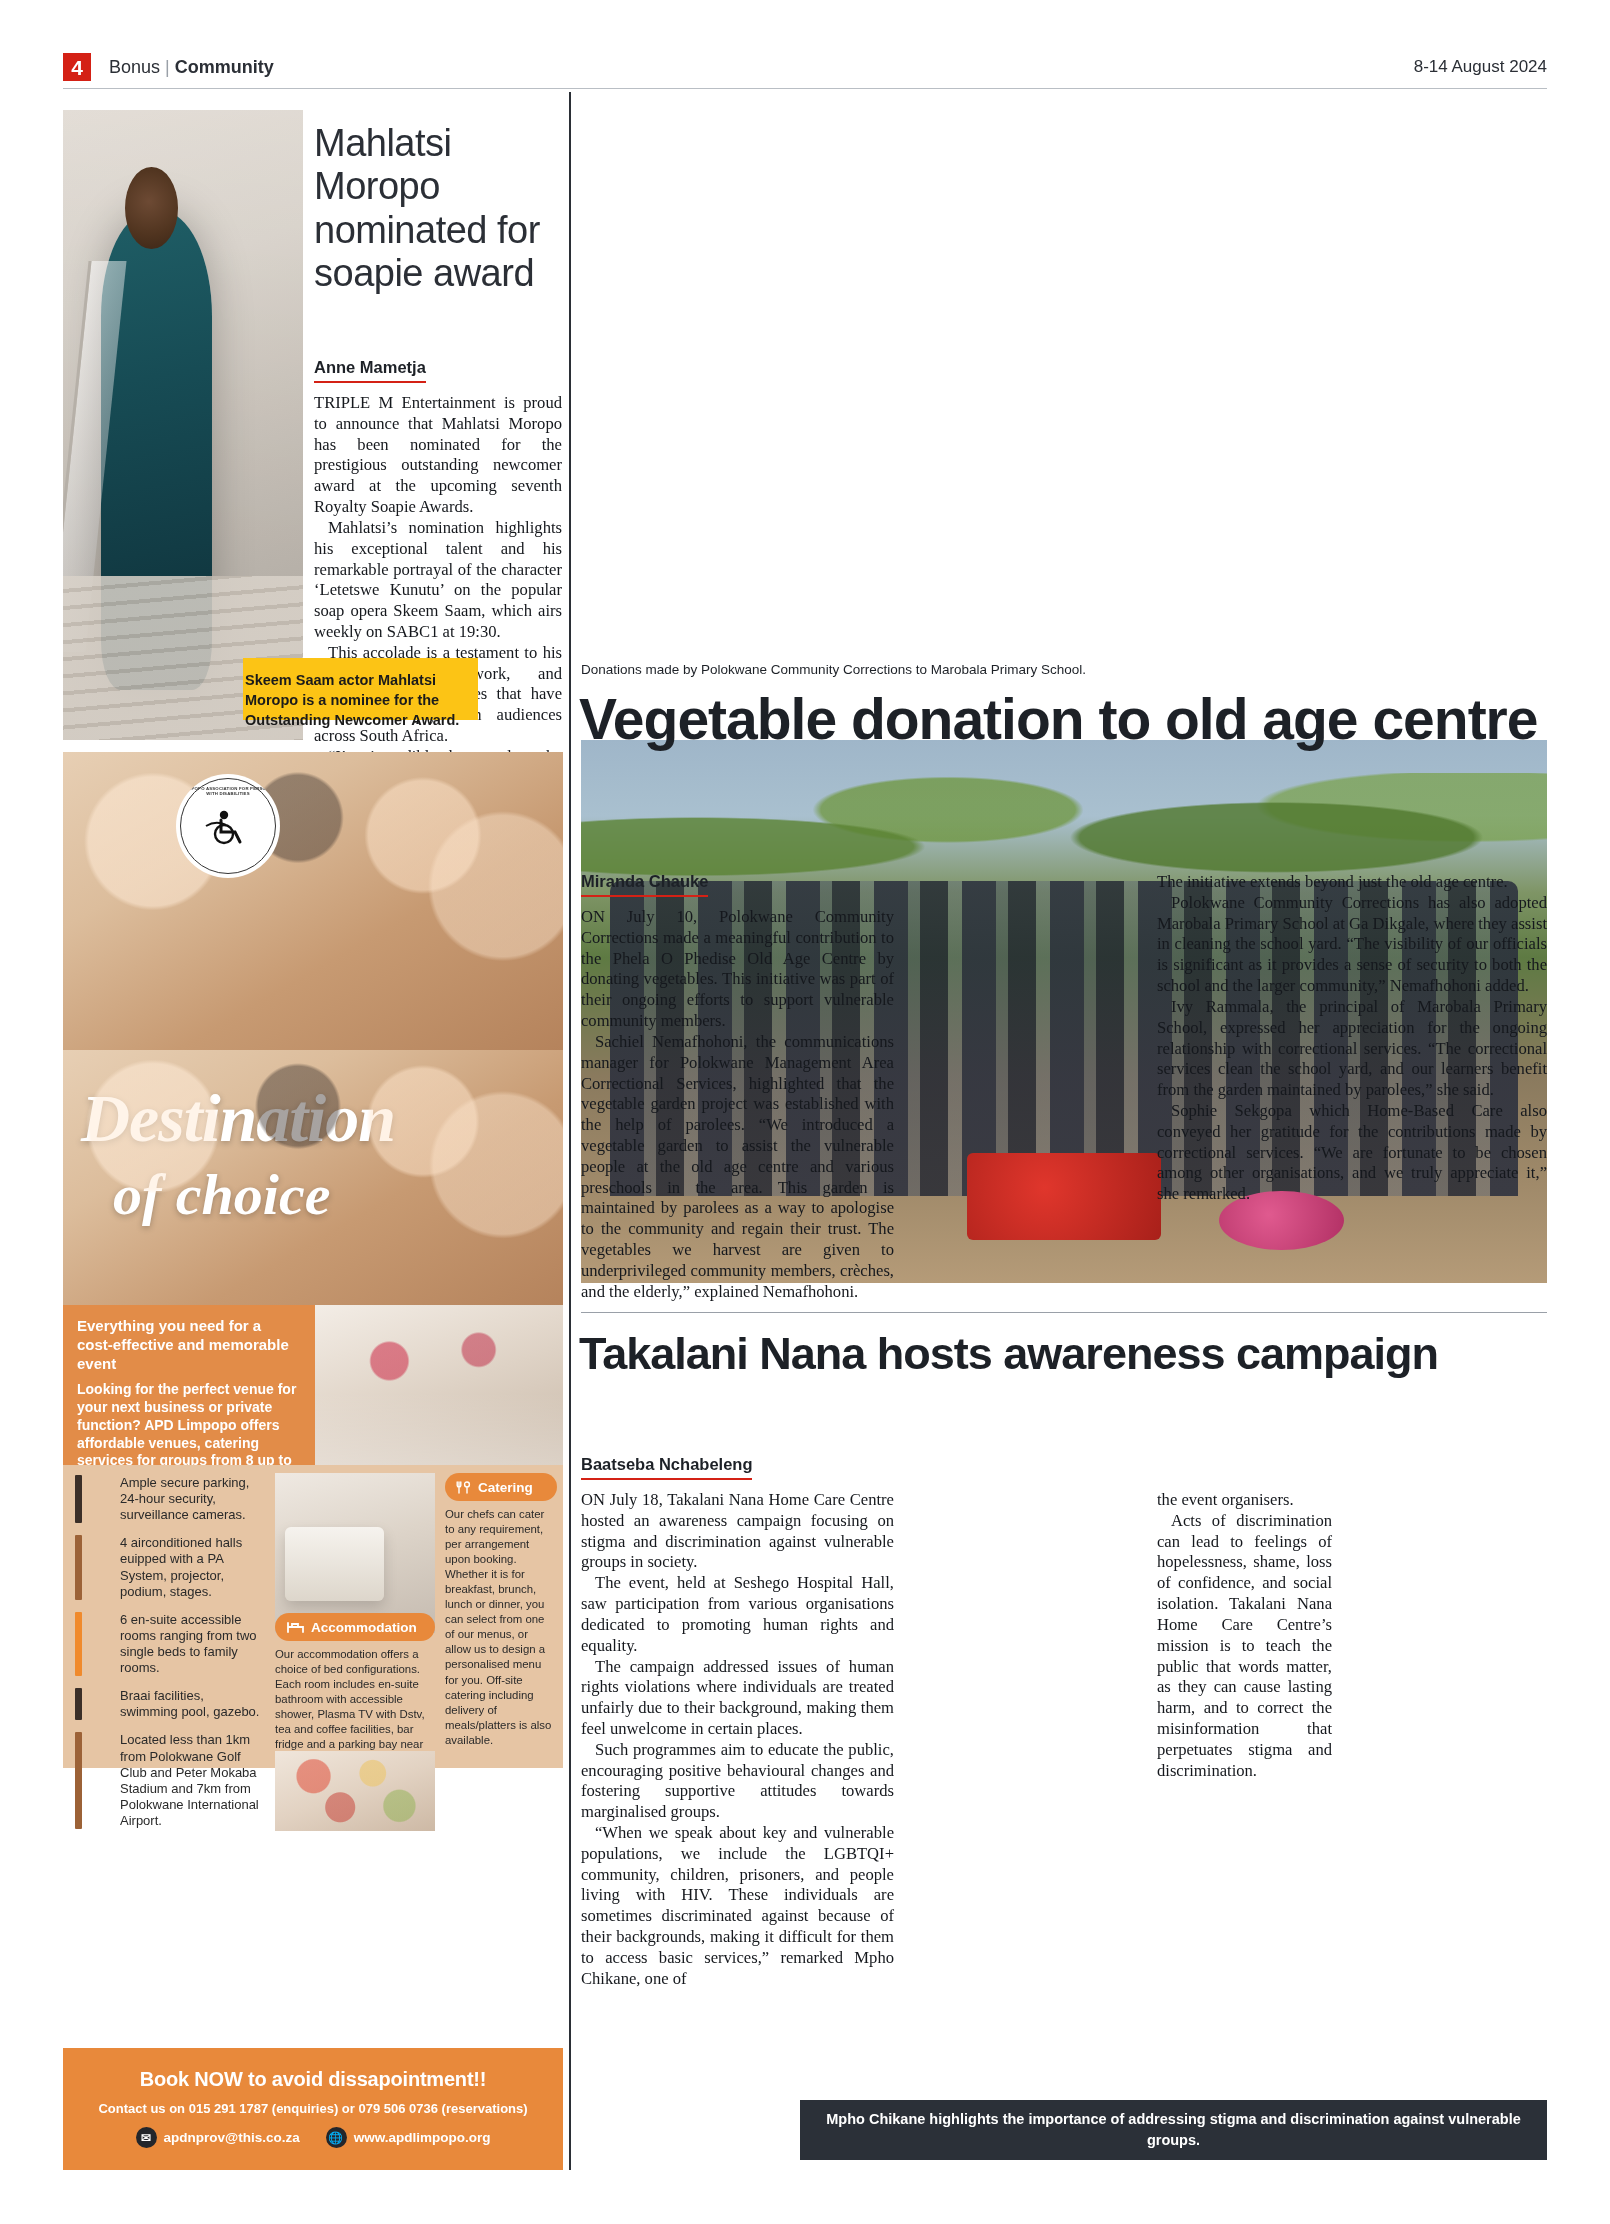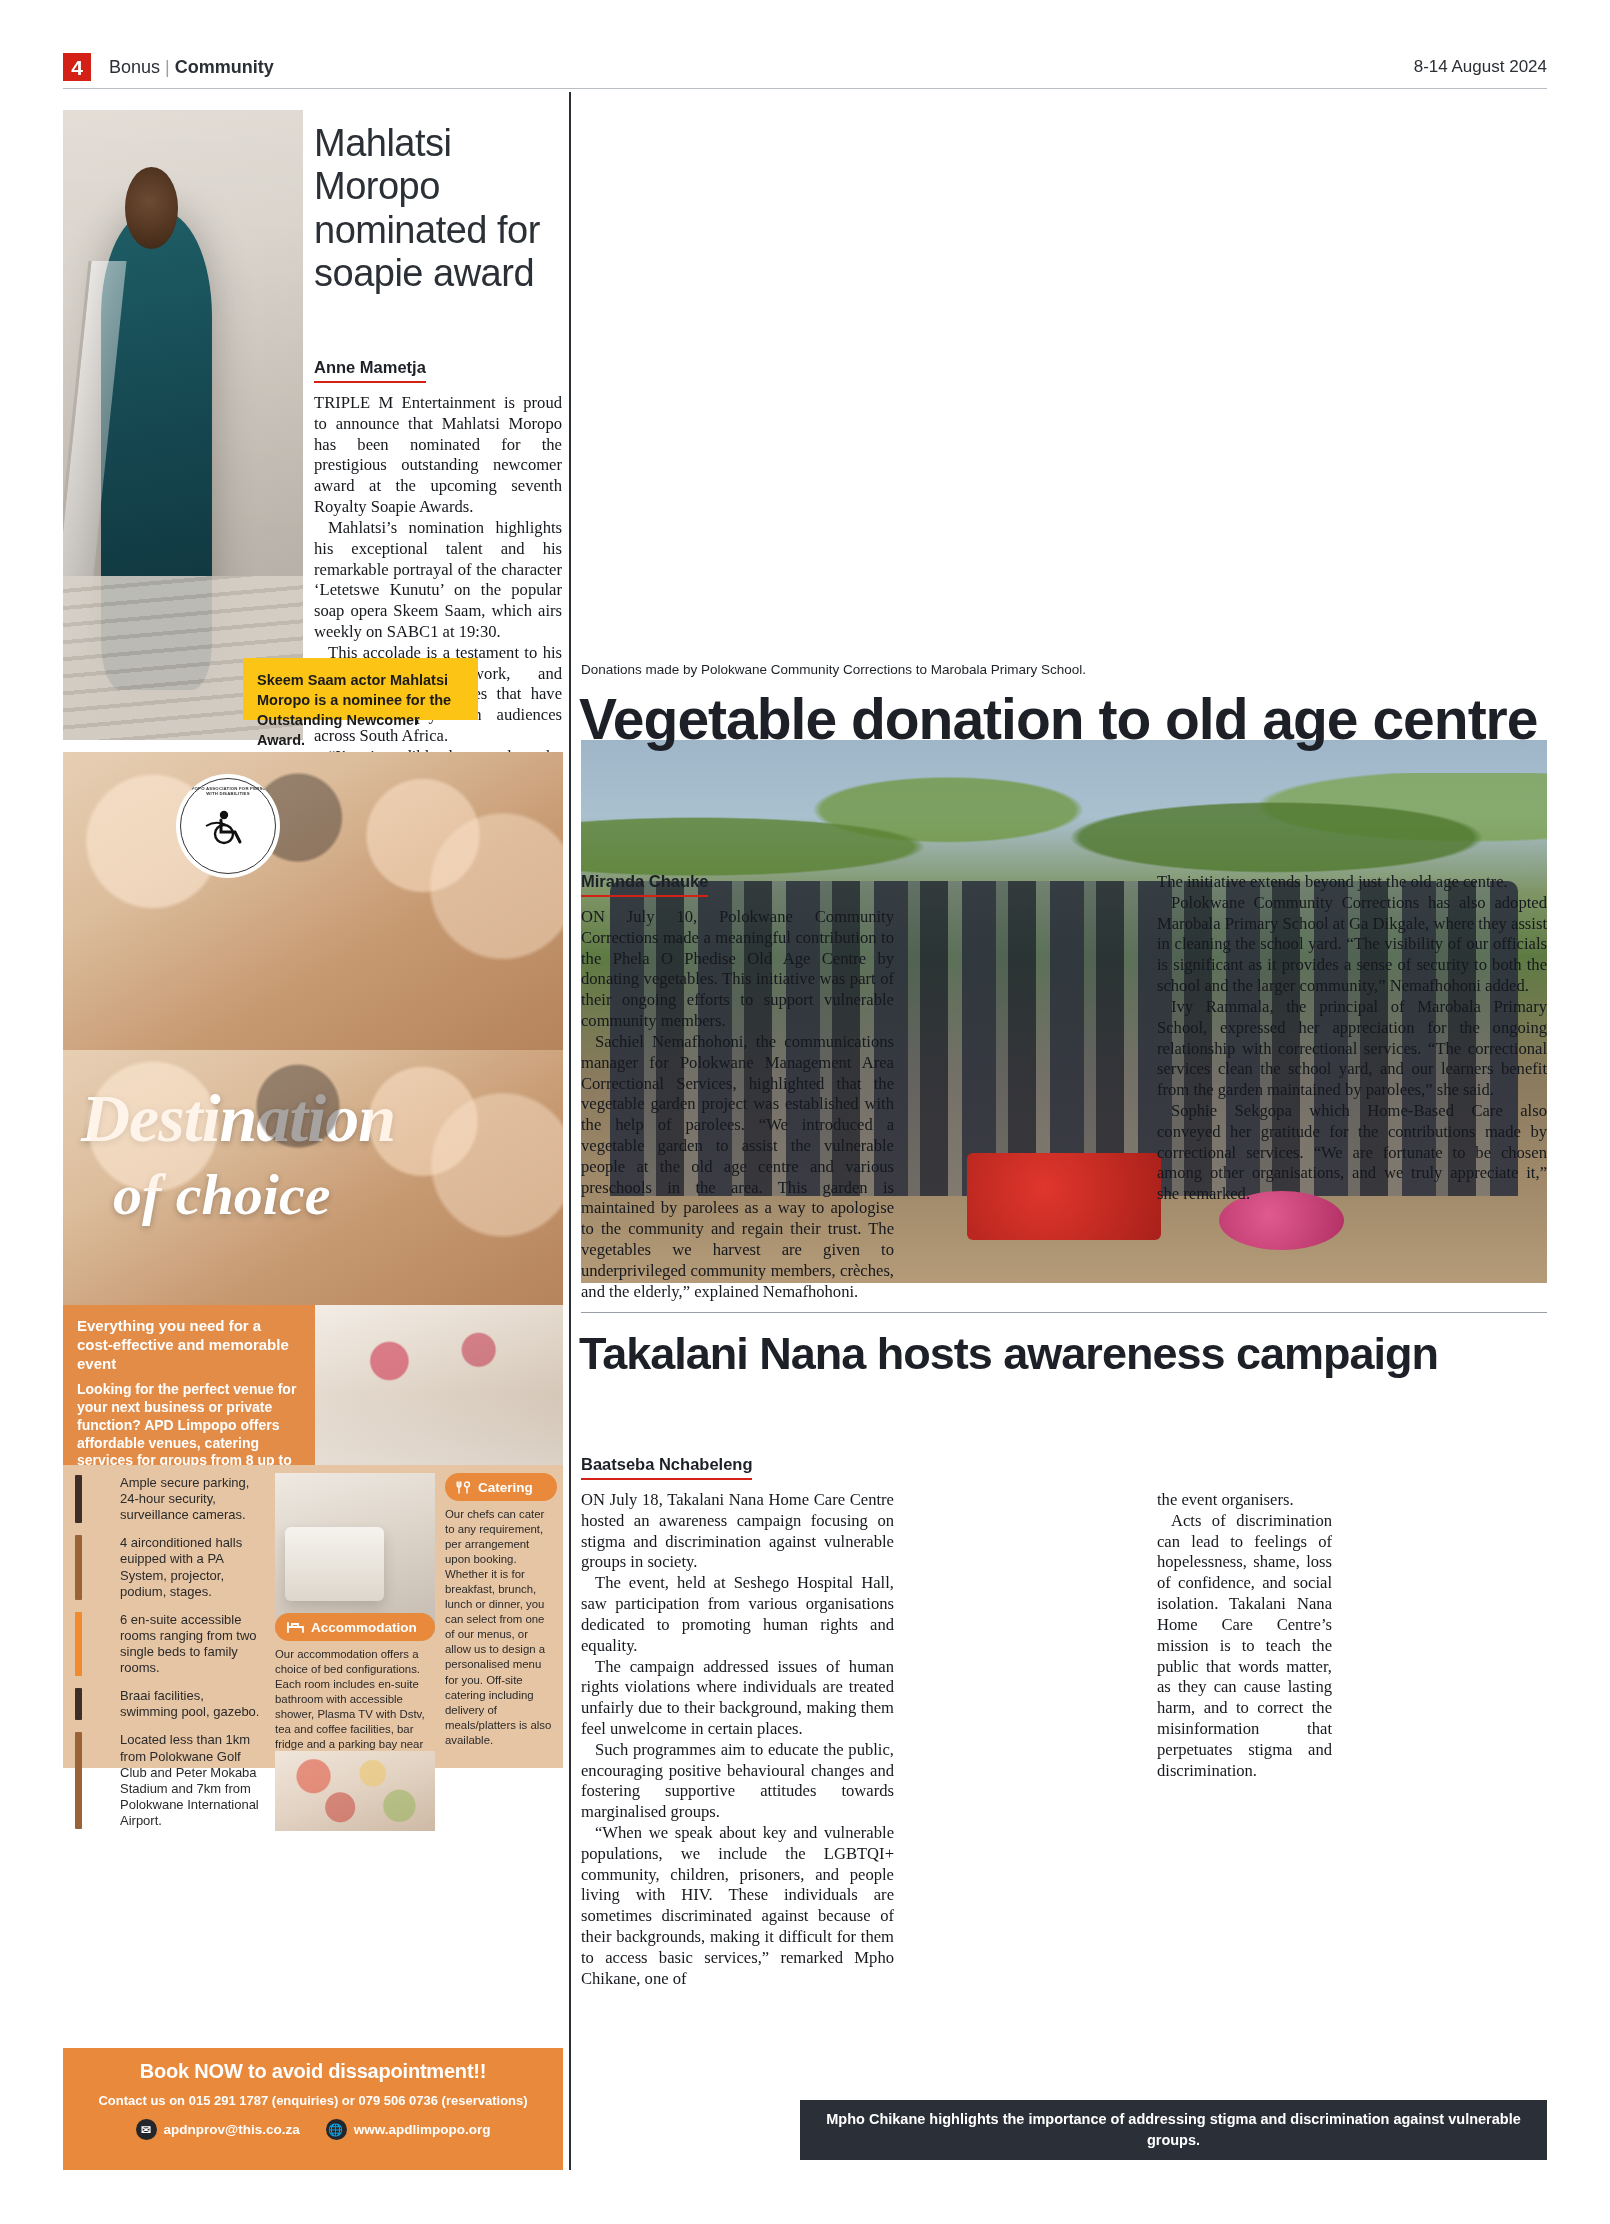--- a/index.html
+++ b/index.html
@@ -171,21 +171,21 @@
   .body-col p { text-indent: 14px; margin: 0; }
   .body-col p.first { text-indent: 0; }
   .cap-small {
     font-family: "Liberation Sans", sans-serif;
     font-size: 13.5px; color: #1d2127;
   }
 
   .yellow-cap {
     position:absolute; background:#fcc415; color:#1b1b1b;
     font-family:"Liberation Sans", sans-serif; font-weight:bold;
-    font-size:14.5px; line-height:1.38; padding:12px 14px;
+    font-size:14.5px; line-height:1.38; padding:12px 2px;
   }
   .dark-cap {
     position:absolute; background:#2b3038; color:#fff;
     font-family:"Liberation Sans", sans-serif; font-weight:bold;
     font-size:14.5px; line-height:1.42; padding:12px 16px;
     text-align:center; display:flex; align-items:center; justify-content:center;
   }
 
   
   .ad { position:absolute; left:63px; top:752px; width:500px; height:1418px; overflow:hidden; }
@@ -253,21 +253,21 @@
     display:flex; align-items:center; gap:7px; padding-left:11px;
     font-weight:bold; font-size:13.5px;
   }
   .cat-body {
     position:absolute; left:382px; top:42px; width:112px;
     font-family:"Liberation Sans", sans-serif; font-size:11.4px;
     line-height:1.32; color:#2a2a2a;
   }
   .ad-foot {
     position:absolute; left:0; top:1296px; width:500px; height:122px;
-    background:#e8893b; color:#fff; text-align:center; padding-top:12px;
+    background:#e8893b; color:#fff; text-align:center; padding-top:20px;
   }
   .ad-foot .bk { font-weight:bold; font-size:20px; letter-spacing:-.2px; }
   .ad-foot .ct { font-weight:bold; font-size:13px; margin-top:10px; }
   .ad-foot .row {
     margin-top:11px; display:flex; align-items:center; justify-content:center; gap:26px;
     font-weight:bold; font-size:13.5px;
   }
   .ad-foot .row .ic {
     width:21px;height:21px;border-radius:50%;background:#23262b;color:#fff;
     display:inline-flex;align-items:center;justify-content:center;font-size:12px;

